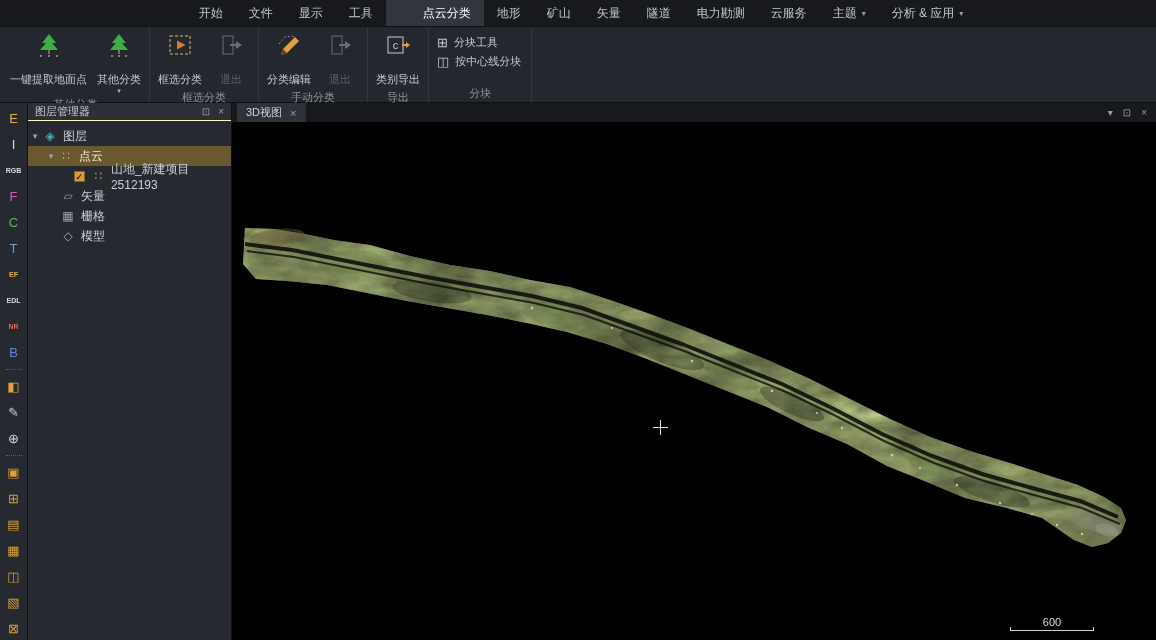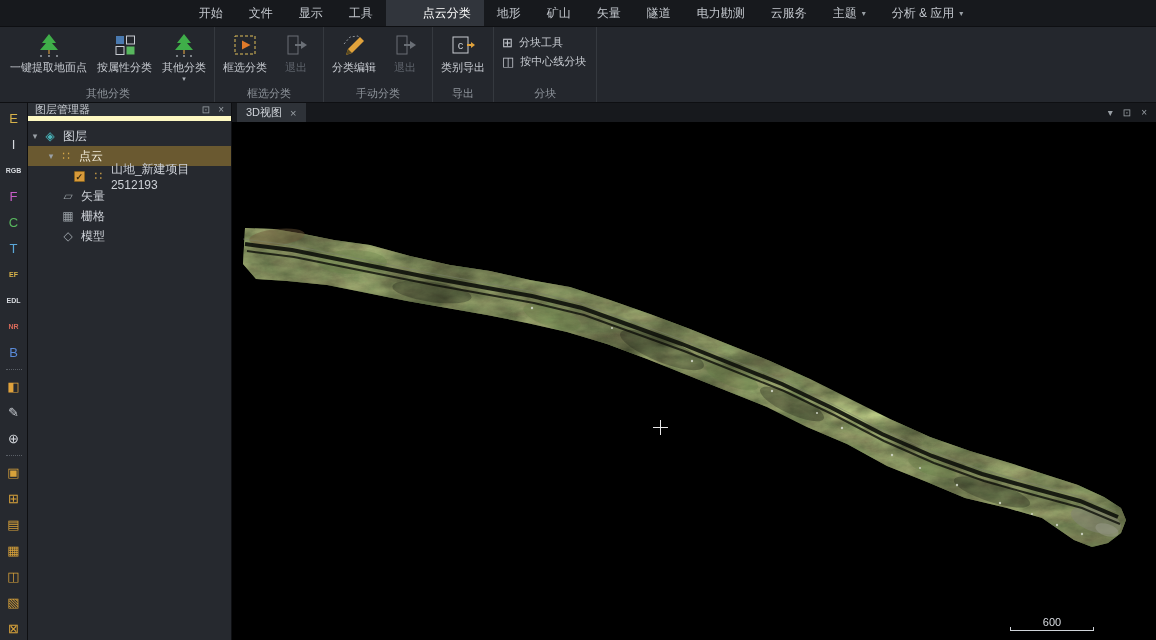--- a/index.html
+++ b/index.html
@@ -15,37 +15,37 @@
   .menu-right { display:flex; align-items:center; }
   .caret { font-size:8px; color:#9aa0a6; margin-left:5px; }
 
   
   .ribbon { height:76px; background:#24272d; display:flex; border-bottom:1px solid #0e0f12; padding-left:2px; }
   .rgroup { display:flex; flex-direction:column; border-right:1px solid #35393f; }
   .rbuttons { flex:1; display:flex; align-items:flex-start; padding:3px 3px 0; }
   .rbuttons.vertical { flex-direction:column; gap:4px; padding-top:8px; padding-left:8px; padding-right:10px; }
   .rbtn { display:flex; flex-direction:column; align-items:center; padding:2px 5px; min-width:48px; cursor:pointer; }
   .rbtn .ricon { height:26px; display:flex; align-items:center; justify-content:center; }
-  .rlabel { font-size:11px; color:#c7cbd1; margin-top:2px; white-space:nowrap; }
+  .rlabel { font-size:11px; color:#c7cbd1; margin-top:14px; white-space:nowrap; }
   .rbtn.disabled .rlabel { color:#5d626a; }
   .ddcaret { font-size:7px; color:#aeb3b9; line-height:7px; }
   .rbtn-small { display:flex; flex-direction:row; align-items:center; gap:6px; font-size:11px; color:#c7cbd1; cursor:pointer; white-space:nowrap; }
   .sicon { font-size:13px; color:#c8ccd2; line-height:14px; }
   .rglabel { height:17px; text-align:center; font-size:11px; color:#8f959c; line-height:16px; }
 
   
   .main { flex:1; display:flex; min-height:0; }
 
   .iconstrip { width:28px; background:#26292f; border-right:1px solid #0e0f12; display:flex; flex-direction:column; align-items:center; padding-top:5px; gap:5px; }
   .si { width:22px; height:21px; display:flex; align-items:center; justify-content:center; font-size:13px; cursor:pointer; }
   .si.small { font-size:7px; font-weight:bold; letter-spacing:0; }
   .sidiv { width:16px; border-top:1px dotted #5a5f66; margin:1px 0; }
 
   .layerpanel { width:204px; background:#26292f; border-right:1px solid #0e0f12; display:flex; flex-direction:column; font-size:12px; }
-  .phead { height:18px; background:#2c3036; display:flex; align-items:center; padding:0 7px; font-size:11px; color:#c7cbd1; border-bottom:5px solid #fef9c3; }
+  .phead { height:18px; background:#2c3036; display:flex; align-items:center; padding:0 7px; font-size:11px; color:#c7cbd1; border-bottom:1px solid #fef9c3; }
   .ptitle { flex:1; }
   .picon { color:#9aa0a6; margin-left:8px; font-size:10px; cursor:pointer; }
   .tree { padding-top:5px; }
   .trow { height:20px; display:flex; align-items:center; color:#cdd1d7; cursor:default; }
   .trow.selected { background:#6a5930; color:#f0ead8; }
   .ind1 { padding-left:16px; } .ind2 { padding-left:46px; } .ind1b { padding-left:32px; }
   .expander { width:14px; text-align:center; font-size:9px; color:#9aa0a6; cursor:pointer; }
   .ticon { width:16px; text-align:center; font-size:12px; margin-right:5px; }
   .ticon.layers { color:#49b2b8; }
   .ticon.pointcloud { color:#d8a84a; }
@@ -109,31 +109,20 @@
           <span class="ricon">
             <svg width="26" height="26" viewBox="0 0 26 26">
                 <polygon points="13,2 6,11 10,11 4,18 22,18 16,11 20,11" fill="#3fae49"></polygon>
                 <rect x="12" y="18" width="2" height="4" fill="#8a6b3a"></rect>
                 <circle cx="5" cy="24" r="1" fill="#9aa0a6"></circle>
                 <circle cx="13" cy="24" r="1" fill="#9aa0a6"></circle>
                 <circle cx="21" cy="24" r="1" fill="#9aa0a6"></circle>
               </svg>
           </span>
           <span class="rlabel">一键提取地面点</span>
-        </div>
-        <div class="rbtn">
-          <span class="ricon">
-            <svg width="26" height="26" viewBox="0 0 26 26">
-                <rect x="4" y="4" width="8" height="8" fill="#4a7ab0"></rect>
-                <rect x="14.5" y="4" width="8" height="8" fill="none" stroke="#c8ccd2"></rect>
-                <rect x="4" y="14.5" width="8" height="8" fill="none" stroke="#c8ccd2"></rect>
-                <rect x="14.5" y="14.5" width="8" height="8" fill="#58b75e"></rect>
-              </svg>
-          </span>
-          <span class="rlabel">按属性分类</span>
         </div>
         <div class="rbtn">
           <span class="ricon">
             <svg width="26" height="26" viewBox="0 0 26 26">
                 <polygon points="13,2 6,11 10,11 4,18 22,18 16,11 20,11" fill="#3fae49"></polygon>
                 <rect x="12" y="18" width="2" height="4" fill="#8a6b3a"></rect>
                 <circle cx="6" cy="24" r="1" fill="#9aa0a6"></circle>
                 <circle cx="13" cy="24" r="1" fill="#9aa0a6"></circle>
                 <circle cx="20" cy="24" r="1" fill="#9aa0a6"></circle>
               </svg>

